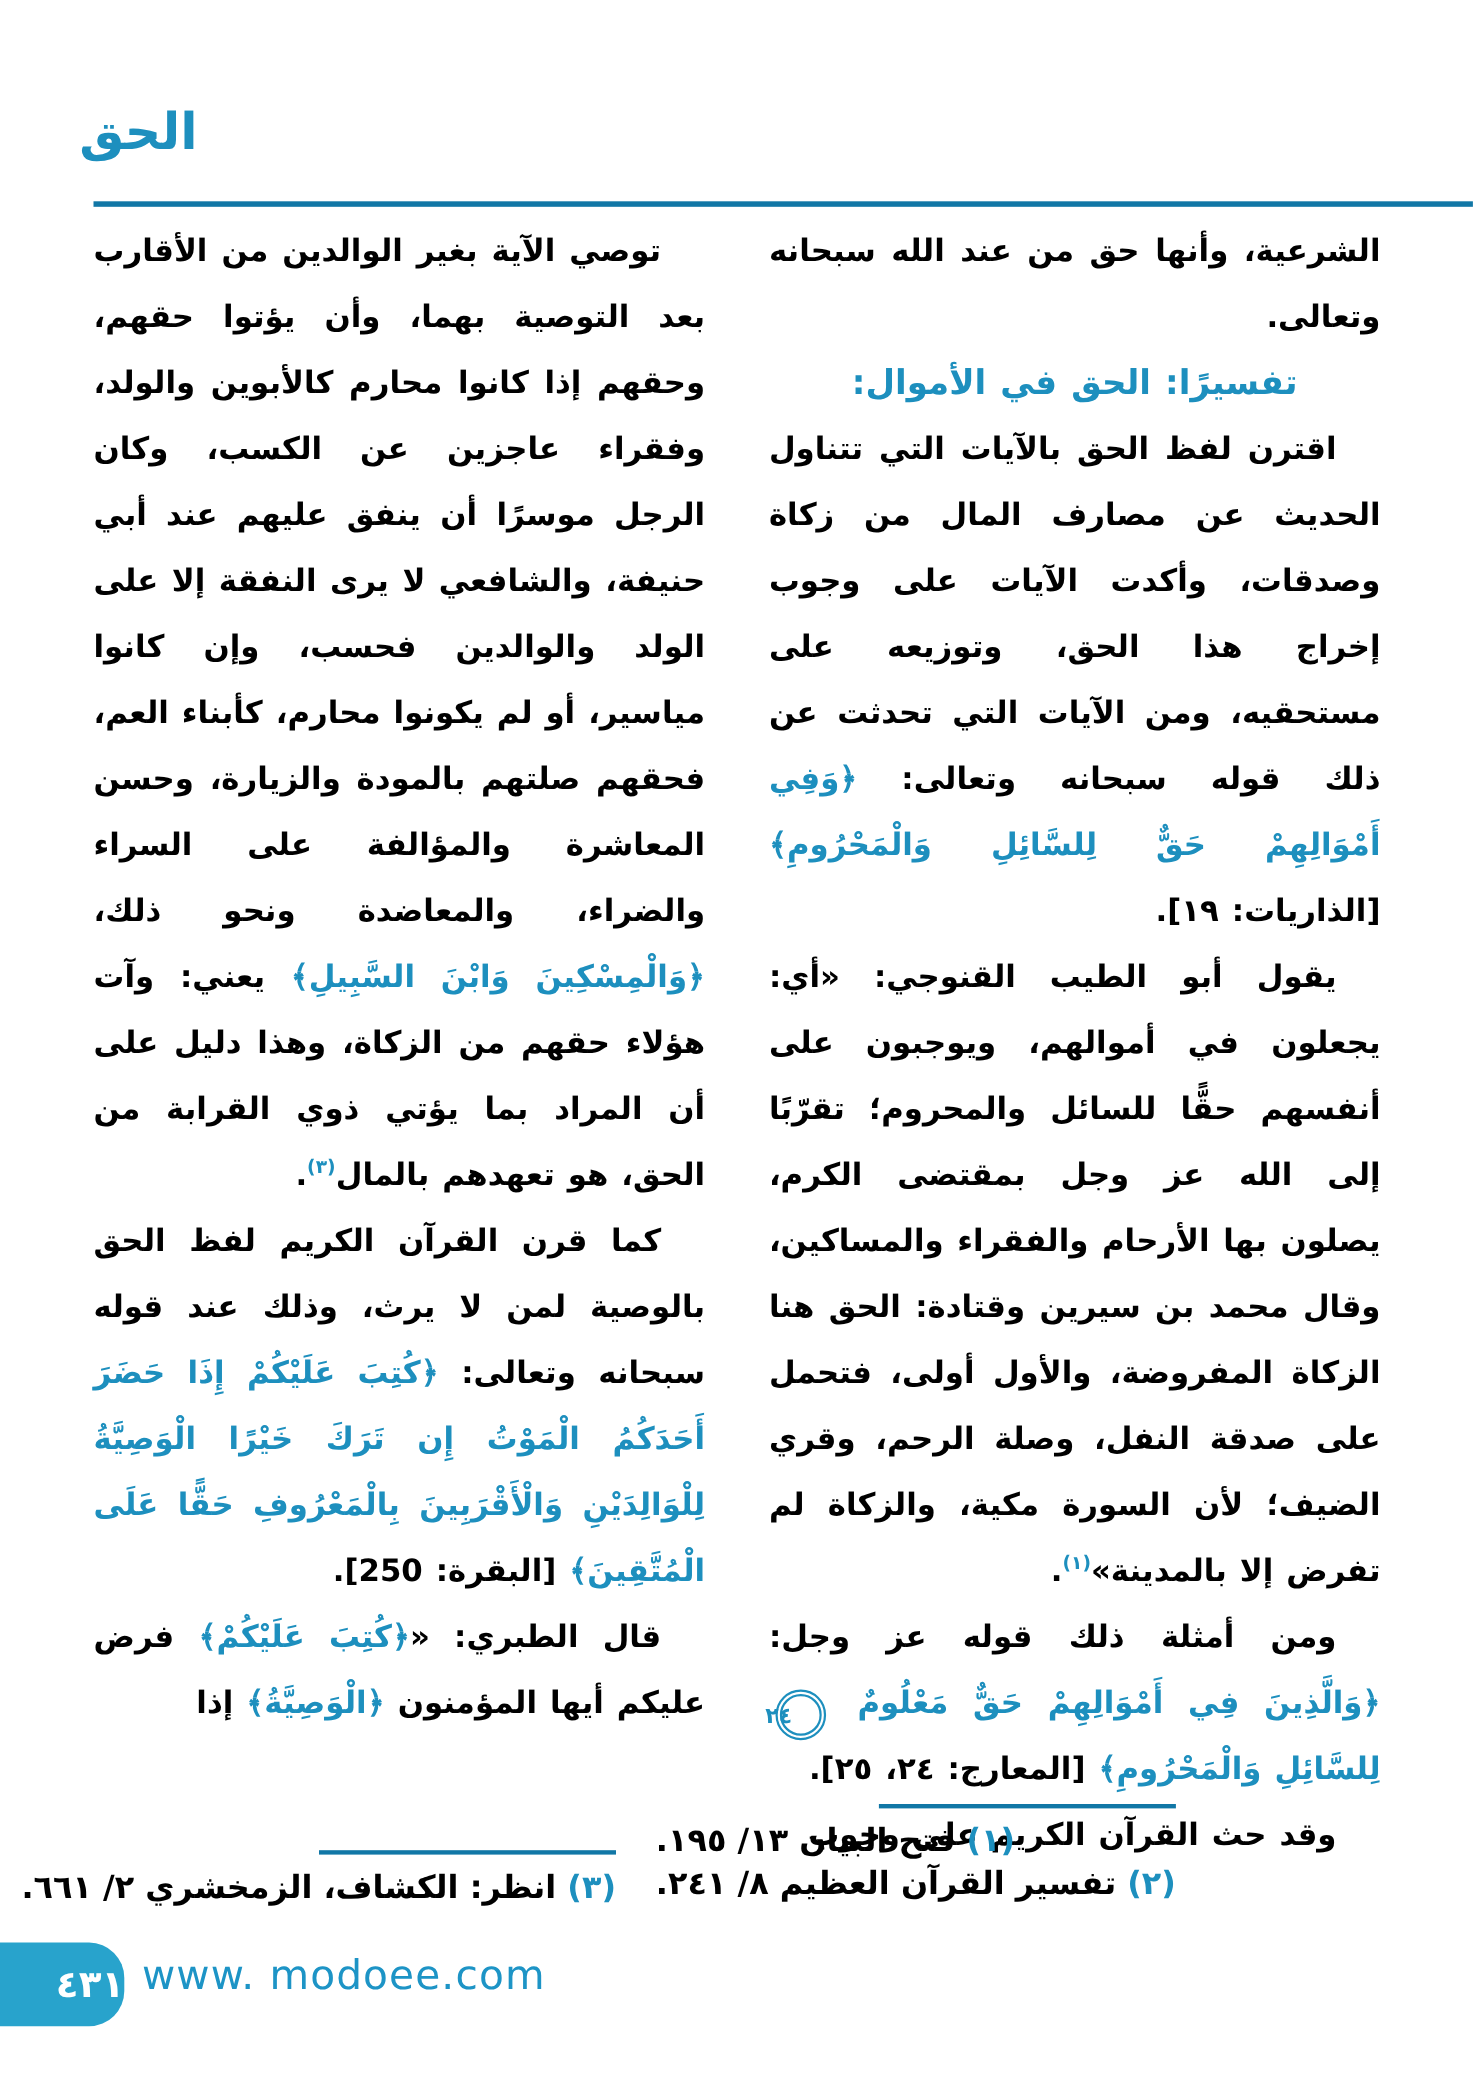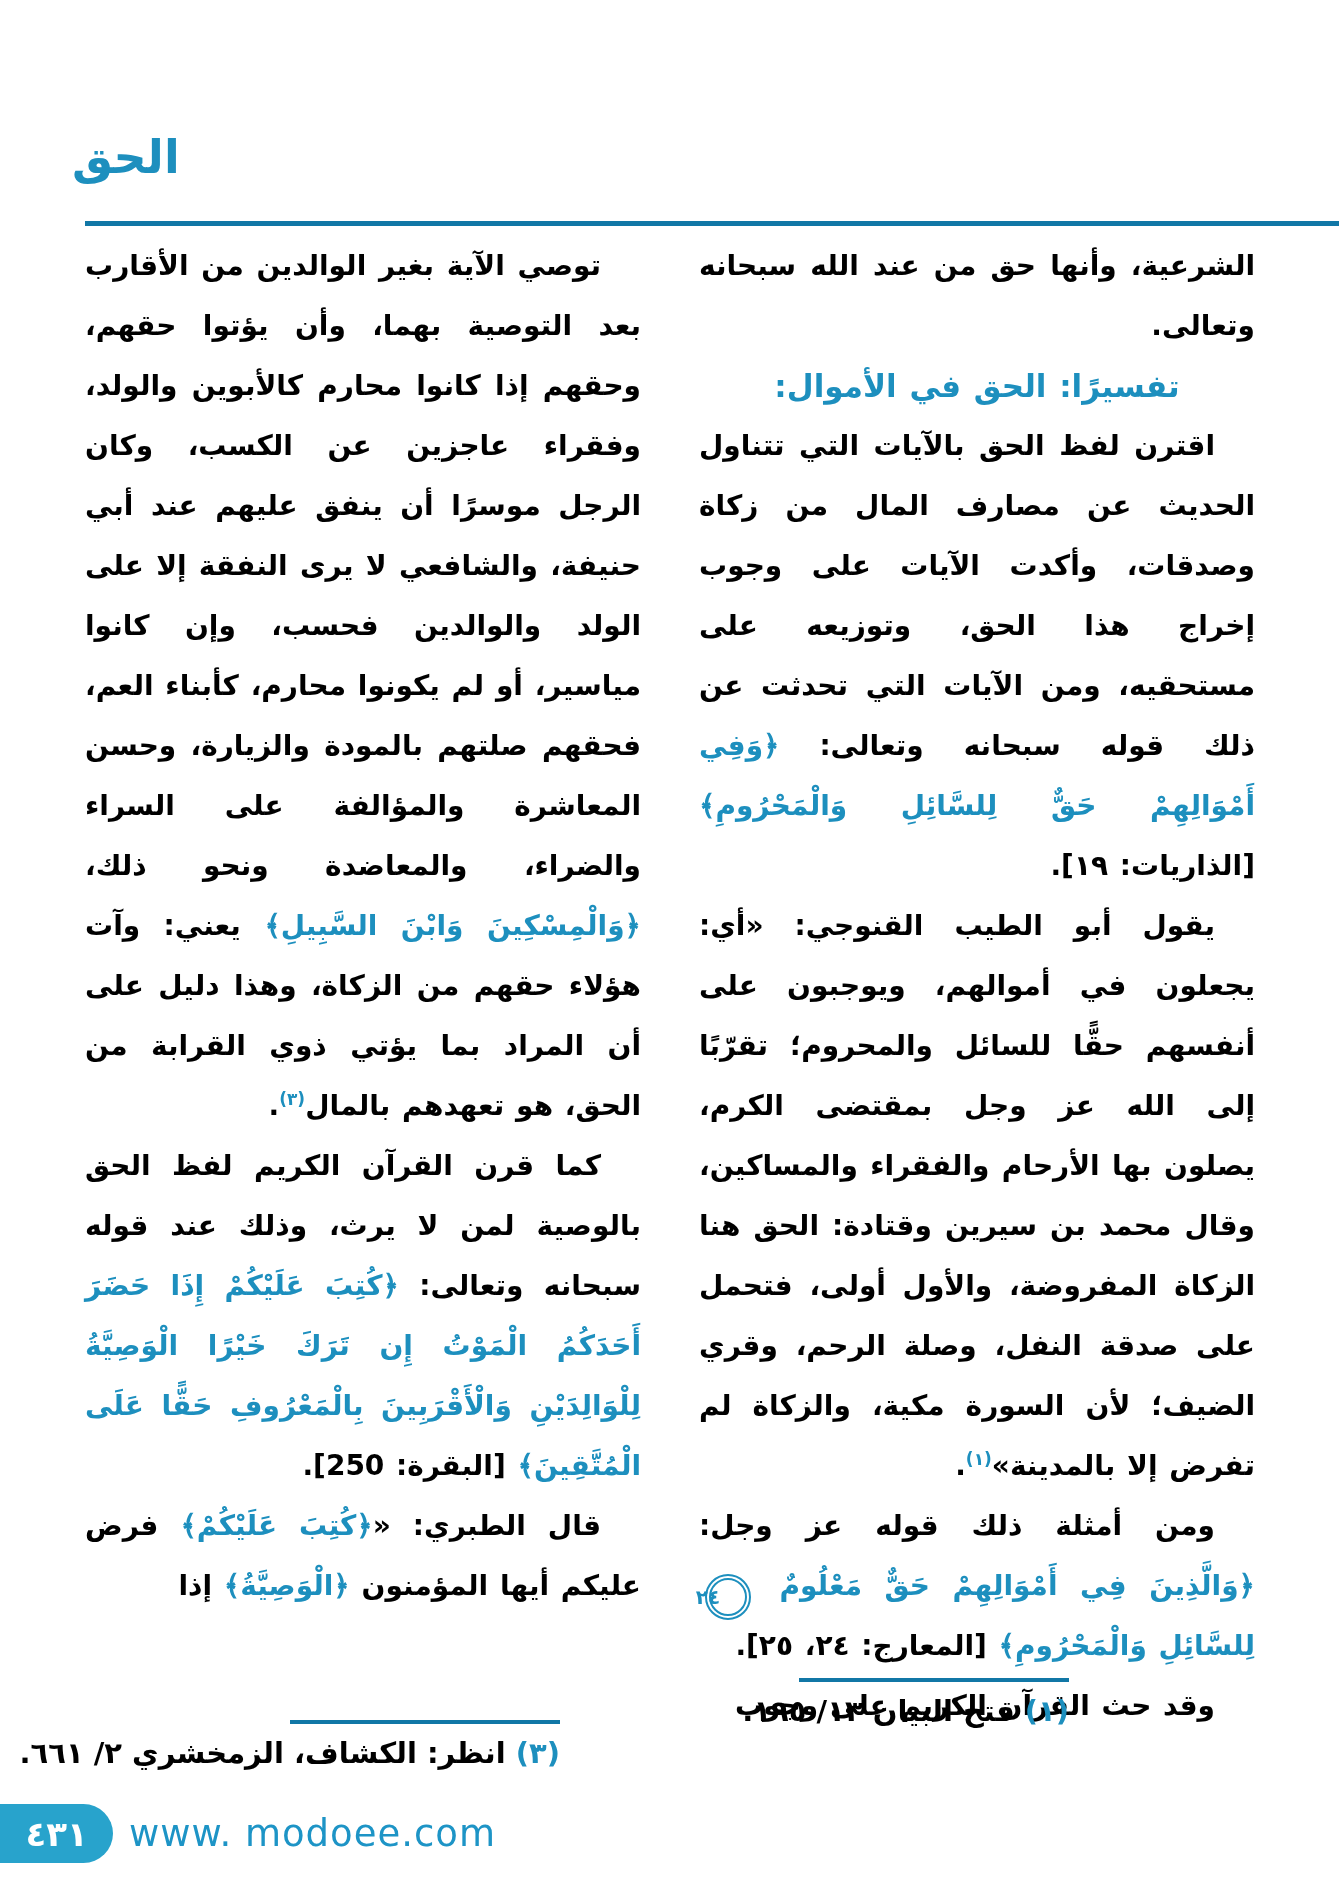--- a/index.html
+++ b/index.html
@@ -10,21 +10,21 @@
     --ink:#000000;
     --paper:#ffffff;
   }
   html,body{margin:0;padding:0;}
   body{
     width:1339px;height:1890px;
     background:var(--paper,#fff);
     font-family:"DejaVu Sans", sans-serif;
     position:relative;overflow:hidden;
   }
-  .page{position:absolute;inset:0;margin-top:38px;}
+  .page{position:absolute;inset:0;}
 
   
   .running-head{
     position:absolute;left:72px;top:94px;
     color:var(--accent);font-size:46px;font-weight:700;
     direction:rtl;line-height:1.1;
   }
   .header-rule{
     position:absolute;left:85px;right:0;top:183px;height:5px;
     background:var(--rule);
@@ -71,24 +71,24 @@
     color:var(--ink);font-size:29px;font-weight:700;
   }
   .fnblock-right{top:1640px;right:270px;}
   .fnblock-left{top:1682px;right:779px;}
   .fn-sep{height:4px;width:270px;background:var(--rule);margin-bottom:10px;margin-right:0;}
   .fn-line{white-space:nowrap;line-height:39px;}
   .fn-marker{color:var(--accent);}
 
   
   .page-tab{
-    position:absolute;left:0;top:1766px;width:113px;height:59px;
+    position:absolute;left:0;top:1766px;width:113px;height:76px;
     background:var(--footer-tab);
     border-radius:0 32px 32px 0;
-    display:flex;align-items:center;justify-content:center;
+    display:flex;align-items:center;
     color:#ffffff;font-size:34px;font-weight:700;direction:rtl;
   }
   .footer-url{
     position:absolute;left:129px;top:1774px;
     color:var(--footer-url);font-size:37px;font-weight:400;
     letter-spacing:1px;
   }
 </style>
 </head>
 <body>
@@ -112,20 +112,21 @@
         <p class="para indent"><span class="seg-text">توصي الآية بغير الوالدين من الأقارب بعد التوصية بهما، وأن يؤتوا حقهم، وحقهم إذا كانوا محارم كالأبوين والولد، وفقراء عاجزين عن الكسب، وكان الرجل موسرًا أن ينفق عليهم عند أبي حنيفة، والشافعي لا يرى النفقة إلا على الولد والوالدين فحسب، وإن كانوا مياسير، أو لم يكونوا محارم، كأبناء العم، فحقهم صلتهم بالمودة والزيارة، وحسن المعاشرة والمؤالفة على السراء والضراء، والمعاضدة ونحو ذلك، </span><span class="seg-verse">﴿وَالْمِسْكِينَ وَابْنَ السَّبِيلِ﴾</span><span class="seg-text"> يعني: وآت هؤلاء حقهم من الزكاة، وهذا دليل على أن المراد بما يؤتي ذوي القرابة من الحق، هو تعهدهم بالمال</span><span class="seg-fnref">(٣)</span><span class="seg-text">.</span></p>
         <p class="para indent"><span class="seg-text">كما قرن القرآن الكريم لفظ الحق بالوصية لمن لا يرث، وذلك عند قوله سبحانه وتعالى: </span><span class="seg-verse">﴿كُتِبَ عَلَيْكُمْ إِذَا حَضَرَ أَحَدَكُمُ الْمَوْتُ إِن تَرَكَ خَيْرًا الْوَصِيَّةُ لِلْوَالِدَيْنِ وَالْأَقْرَبِينَ بِالْمَعْرُوفِ حَقًّا عَلَى الْمُتَّقِينَ﴾</span><span class="seg-text"> [البقرة: 250].</span></p>
         <p class="para indent"><span class="seg-text">قال الطبري: «</span><span class="seg-verse">﴿كُتِبَ عَلَيْكُمْ﴾</span><span class="seg-text"> فرض عليكم أيها المؤمنون </span><span class="seg-verse">﴿الْوَصِيَّةُ﴾</span><span class="seg-text"> إذا</span></p>
       </div>
   </div>
 
   <div class="fnblock fnblock-right">
     <div class="fn-sep"></div>
     <div>
         <div class="fn-line"><span class="fn-marker">(١)</span><span> فتح البيان ١٣/ ١٩٥.</span></div>
+        <div class="fn-line"><span class="fn-marker">(٢)</span><span> تفسير القرآن العظيم ٨/ ٢٤١.</span></div>
       </div>
   </div>
 
   <div class="fnblock fnblock-left">
     <div class="fn-sep"></div>
     <div>
         <div class="fn-line"><span class="fn-marker">(٣)</span><span> انظر: الكشاف، الزمخشري ٢/ ٦٦١.</span></div>
       </div>
   </div>
 

